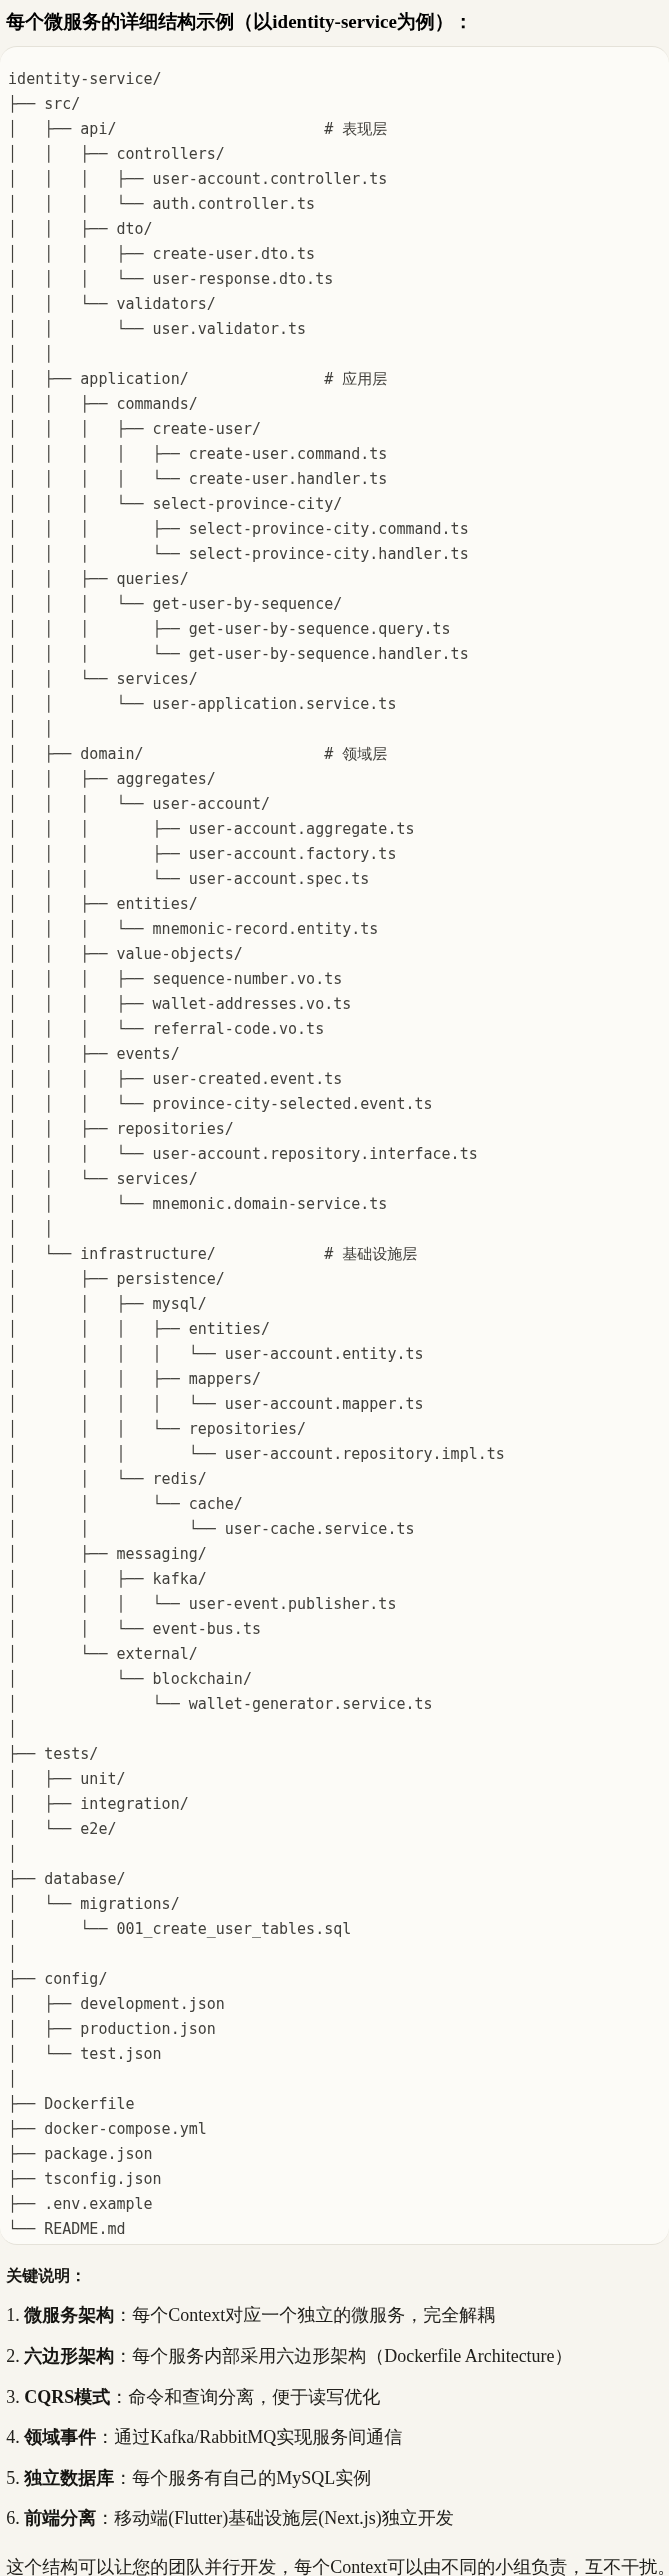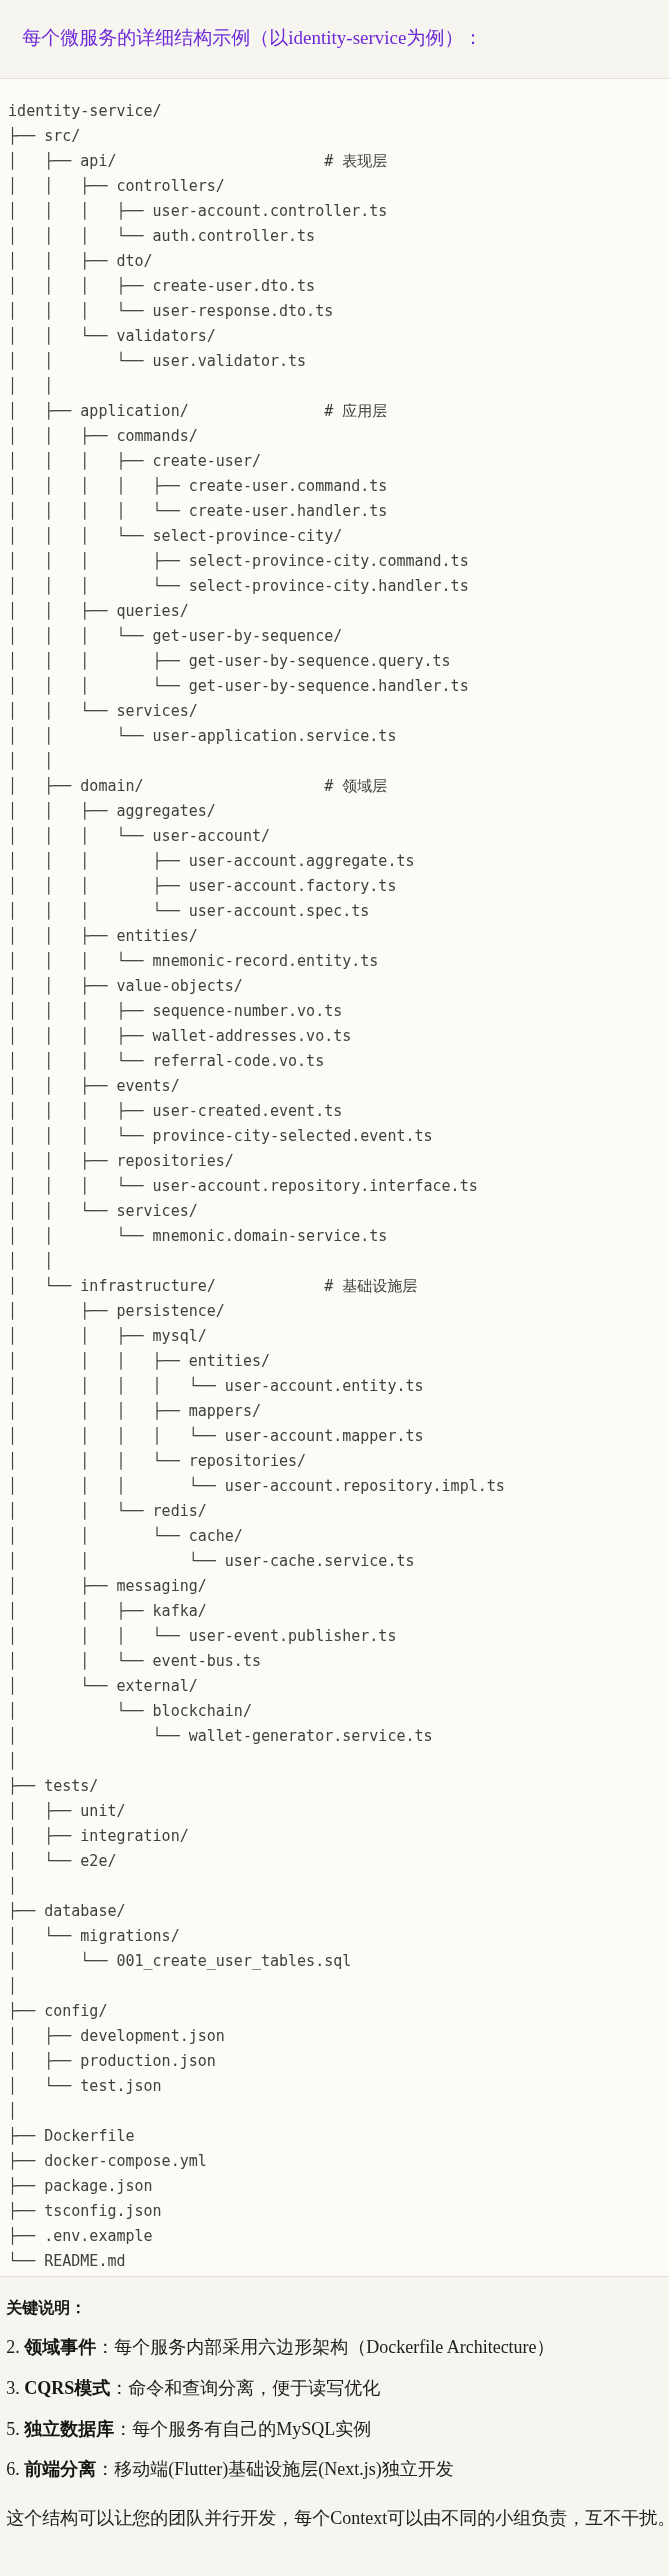--- a/index.html
+++ b/index.html
@@ -6,33 +6,34 @@
   body {
     width: 669px;
     min-height: 2576px;
     background: #F7F5EF;
     color: #21201C;
     font-family: "Liberation Serif", serif;
     box-sizing: border-box;
   }
   .doc { width: 669px; }
   .page-title {
-    font-weight: normal;
+    font-weight: bold;
     font-size: 19px;
     line-height: 27.5px;
-    color: #6d28d9;
+    color: #000000;
     padding: 8.1px 7.5px 10px 6.3px;
-    margin: 16px;
+    margin: 0;
   }
   .code-block {
     background: #FCFBF7;
     border-top: 0.6px solid #E5E2D9;
     border-bottom: 0.6px solid #E5E2D9;
     padding: 20px 6.3px 2.5px 8.1px;
     overflow: hidden;
+    border-radius: 17px;
   }
   .code-block pre {
     margin: 0;
     font-family: "DejaVu Sans Mono", monospace;
     font-size: 15px;
     line-height: 25px;
     color: #41403C;
     white-space: pre;
   }
   .notes { padding: 0 6.3px; }
@@ -152,22 +153,24 @@
 ├── package.json
 ├── tsconfig.json
 ├── .env.example
 └── README.md</pre>
   </div>
 
   <div class="notes">
     <p class="notes-heading">关键说明：</p>
 
     <div>
-        <div class="note-item"><span class="note-number">2.</span><span class="note-label">领域事件</span><span class="note-sep">：</span><span class="note-desc">每个服务内部采用六边形架构（Dockerfile Architecture）</span></div>
+        <div class="note-item"><span class="note-number">1.</span><span class="note-label">微服务架构</span><span class="note-sep">：</span><span class="note-desc">每个Context对应一个独立的微服务，完全解耦</span></div>
+        <div class="note-item"><span class="note-number">2.</span><span class="note-label">六边形架构</span><span class="note-sep">：</span><span class="note-desc">每个服务内部采用六边形架构（Dockerfile Architecture）</span></div>
         <div class="note-item"><span class="note-number">3.</span><span class="note-label">CQRS模式</span><span class="note-sep">：</span><span class="note-desc">命令和查询分离，便于读写优化</span></div>
+        <div class="note-item"><span class="note-number">4.</span><span class="note-label">领域事件</span><span class="note-sep">：</span><span class="note-desc">通过Kafka/RabbitMQ实现服务间通信</span></div>
         <div class="note-item"><span class="note-number">5.</span><span class="note-label">独立数据库</span><span class="note-sep">：</span><span class="note-desc">每个服务有自己的MySQL实例</span></div>
         <div class="note-item"><span class="note-number">6.</span><span class="note-label">前端分离</span><span class="note-sep">：</span><span class="note-desc">移动端(Flutter)基础设施层(Next.js)独立开发</span></div>
       </div>
 
     <p class="footer-note">这个结构可以让您的团队并行开发，每个Context可以由不同的小组负责，互不干扰。</p>
   </div>
 
 </div>
 
 

